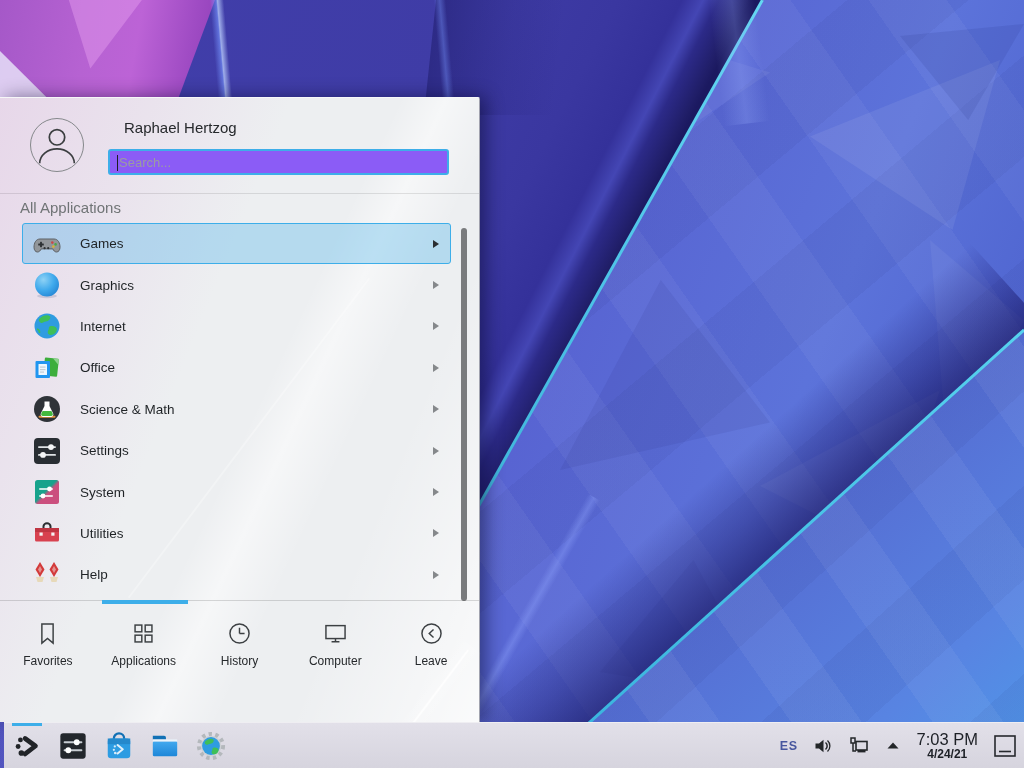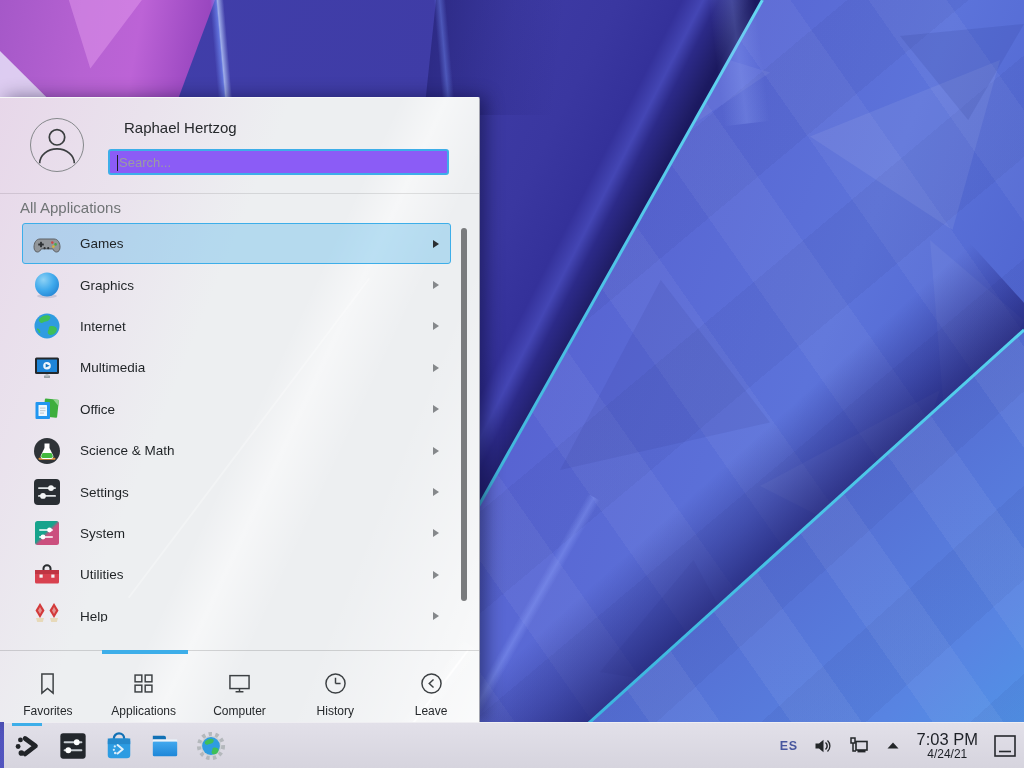--- a/index.html
+++ b/index.html
@@ -115,21 +115,21 @@
   .app-label { margin-left:17px; font-size:13.5px; color:#1f2326; }
   .row-arrow { margin-left:auto; margin-right:11px; width:0; height:0;
     border-top:4.5px solid transparent; border-bottom:4.5px solid transparent;
     border-left:6px solid #85888b; }
   .app-row.selected .row-arrow { border-left-color:#2b2e31; }
 
   .scrollbar-track { position:absolute; right:12px; top:130px; width:6px; height:373px; }
   .scrollbar-thumb { position:absolute; left:0; top:0; width:6px; height:100%;
     border-radius:3px; background:#797b7d; }
 
-  .menu-footer { position:absolute; left:0; bottom:0; width:100%; height:72px;
+  .menu-footer { position:absolute; left:0; bottom:0; width:100%; height:122px;
     border-top:1px solid rgba(0,0,0,0.14); display:flex; }
   .tab-underline { position:absolute; left:102px; top:-1px; width:86px; height:4px;
     background:var(--accent,#3daee9); }
   .tab { width:96px; display:flex; flex-direction:column; align-items:center;
     padding-top:19px; cursor:default; }
   .tab svg { width:27px; height:27px; stroke:#3c4043; fill:none; stroke-width:1.3; }
   .tab-label { margin-top:7px; font-size:12px; color:#26292c; }
 
   
   .panel { position:absolute; left:4px; bottom:0; width:1024px; height:46px;
@@ -139,21 +139,21 @@
   .task-icons { display:flex; align-items:center; gap:16px; }
   .task-btn { position:relative; width:30px; height:30px; cursor:pointer; }
   .task-btn svg { width:30px; height:30px; display:block; }
   .task-indicator { position:absolute; left:0; top:-8px; width:30px; height:3px;
     background:var(--accent,#3daee9); }
   .tray { margin-left:auto; display:flex; align-items:center; gap:15px; }
   .kbd-layout { font-size:12.5px; font-weight:bold; color:#47569e; letter-spacing:0.5px; }
   .tray-icon svg { display:block; }
   .clock { margin:0 14px 0 16px; text-align:center; line-height:1.1; color:#1d2026; }
   .clock .time { font-size:16.5px; }
-  .clock .date { font-size:12px; }
+  .clock .date { font-size:12px;font-weight:bold; }
   .show-desktop { width:26px; height:30px; display:flex; align-items:center; justify-content:center; }
 </style>
 </head>
 <body>
 
 <div class="screen">
 
   <div class="wallpaper">
     <div class="wp wp-base"></div>
     <div class="wp facet f1"></div>
@@ -243,34 +243,20 @@
             <circle cx="16" cy="16" r="12.5" fill="#2f9ce0"></circle>
             <path d="M8.5 8.5 c3-3.4 8.5-4.4 10.5-2.2 1.2 2-1.2 5.2-4.2 5.2 -2.2 0-3.2 2.2-5.2 1.2 -1.6-0.9-2.6-2.7-1.1-4.2Z" fill="#3fbf58"></path>
             <path d="M18.5 16.5 c3.2-1.2 7.5 0 7.4 3 -0.1 3.2-4.2 6.3-7.4 5.2 -2.2-0.8-2-3.2-1-4.7 0.6-1 0-2.9 1-3.5Z" fill="#3fbf58"></path>
             <path d="M6 19 c1.5 0.5 2.8 2 2.4 3.8" fill="none" stroke="#3fbf58" stroke-width="1.6"></path>
           </svg>
         </span>
         <span class="app-label">Internet</span>
         <span class="row-arrow"></span>
       </div>
 
-      <div class="app-row">
-        <span class="app-icon">
-          <svg viewBox="0 0 32 32">
-            <rect x="13" y="23.5" width="6" height="2.5" rx="0.5" fill="#9aa0a5"></rect>
-            <rect x="14.6" y="21" width="2.8" height="3.5" fill="#b9bfc4"></rect>
-            <rect x="4" y="5.5" width="24" height="16.5" rx="1.5" fill="#24282c"></rect>
-            <rect x="6" y="7.5" width="20" height="12.5" fill="#1d84d8"></rect>
-            <circle cx="16" cy="13.7" r="3.8" fill="rgba(255,255,255,0.92)"></circle>
-            <path d="M14.7 11.8 L18.7 13.7 L14.7 15.6 Z" fill="#1272c0"></path>
-          </svg>
-        </span>
-        <span class="app-label">Multimedia</span>
-        <span class="row-arrow"></span>
-      </div>
 
       <div class="app-row">
         <span class="app-icon">
           <svg viewBox="0 0 32 32">
             <g transform="rotate(6 19 15)">
               <rect x="13" y="6" width="14" height="18" rx="1" fill="#3dae3c"></rect>
               <path d="M27 6 L27 12 L21 6 Z" fill="#8fd38e"></path>
             </g>
             <rect x="4.5" y="9" width="14.5" height="17" rx="1" fill="#2196f0"></rect>
             <rect x="7.5" y="12" width="8.5" height="11" rx="0.5" fill="#ffffff" opacity="0.92"></rect>
@@ -380,32 +366,32 @@
           <rect x="4.5" y="4.5" width="6" height="6"></rect>
             <rect x="13.5" y="4.5" width="6" height="6"></rect>
           <rect x="4.5" y="13.5" width="6" height="6"></rect>
             <rect x="13.5" y="13.5" width="6" height="6"></rect>
         </svg>
         <span class="tab-label">Applications</span>
       </div>
 
       <div class="tab">
         <svg viewBox="0 0 24 24">
+          <circle cx="12" cy="12" r="8.5"></circle>
+          <path d="M12 12 V6.8 M12 12 H16.5"></path>
+        </svg>
+        <span class="tab-label">History</span>
+      </div>
+
+      <div class="tab">
+        <svg viewBox="0 0 24 24">
           <rect x="3.5" y="5" width="17" height="11.5"></rect>
           <path d="M12 16.5 v2.2 M8.5 19.3 h7"></path>
         </svg>
         <span class="tab-label">Computer</span>
-      </div>
-
-      <div class="tab">
-        <svg viewBox="0 0 24 24">
-          <circle cx="12" cy="12" r="8.5"></circle>
-          <path d="M12 12 V6.8 M12 12 H16.5"></path>
-        </svg>
-        <span class="tab-label">History</span>
       </div>
 
       <div class="tab">
         <svg viewBox="0 0 24 24">
           <circle cx="12" cy="12" r="8.5"></circle>
           <path d="M13.8 8.5 L10 12 l3.8 3.5"></path>
         </svg>
         <span class="tab-label">Leave</span>
       </div>
     </div>

